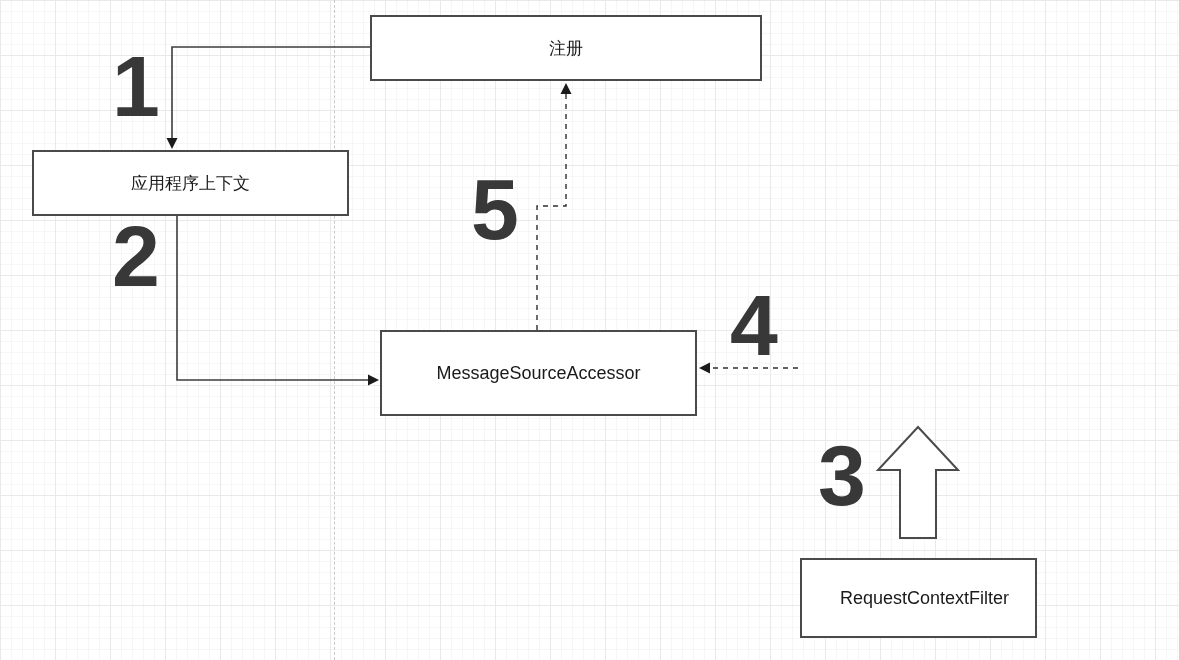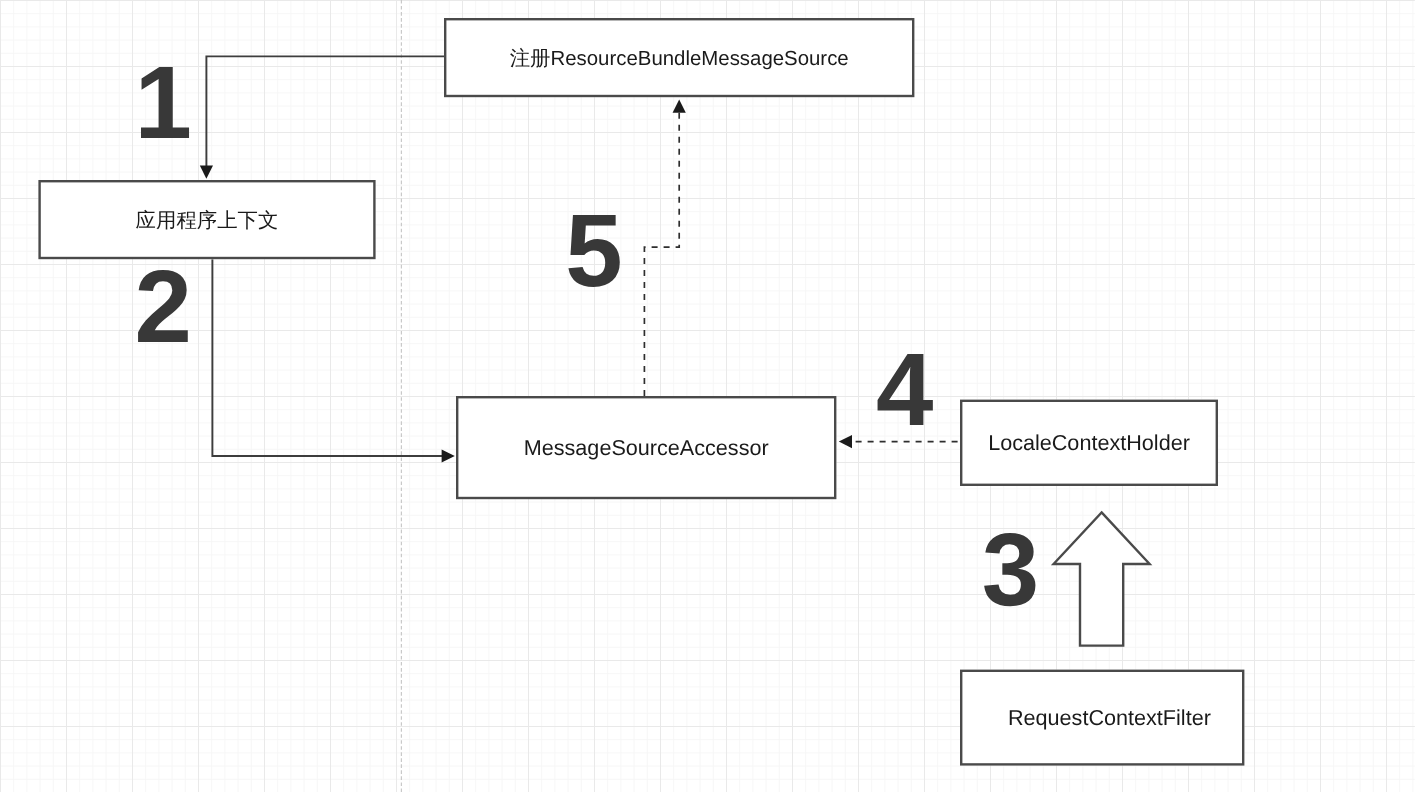--- a/index.html
+++ b/index.html
@@ -29,21 +29,21 @@
     background:#ffffff;
     border:2px solid #4a4a4a;
     display:flex;flex-direction:row;
     align-items:center;justify-content:center;
     text-align:center;
     color:#1a1a1a;
     font-size:17px;line-height:23px;
   }
   .node .l1,.node .l2{white-space:nowrap;}
   #node-resource{left:370px;top:15px;width:392px;height:66px;}
-  #node-application{left:32px;top:150px;width:281px;height:66px;justify-content:center;}
+  #node-application{left:32px;top:150px;width:317px;height:66px;justify-content:center;}
   #node-accessor{left:380px;top:330px;width:317px;height:86px;font-size:18px;}
   #node-locale{left:800px;top:333px;width:215px;height:72px;font-size:18px;}
   #node-filter{left:800px;top:558px;width:237px;height:80px;font-size:18px;padding-left:12px;}
   .step-num{
     position:absolute;
     width:64px;height:86px;
     display:flex;align-items:center;justify-content:center;
     font-size:86px;line-height:86px;font-weight:600;
     color:#383838;
   }
@@ -91,34 +91,30 @@
       <polygon class="arrowhead" points="699,368 710,362.5 710,373.5"></polygon>
     </g>
 
     <g>
       <polygon class="block-arrow" points="918,427 958,470 936,470 936,538 900,538 900,470 878,470"></polygon>
     </g>
   </svg>
 
   <div class="node" id="node-resource">
     <span class="l1">注册</span>
-    <span class="l2">ResourceBundleMessageSource</span>
   </div>
 
   <div class="node" id="node-application">
     <span class="l1">应用程序上下文</span>
   </div>
 
   <div class="node" id="node-accessor">
     <span class="l1">MessageSourceAccessor</span>
   </div>
 
-  <div class="node" id="node-locale">
-    <span class="l1">LocaleContextHolder</span>
-  </div>
 
   <div class="node" id="node-filter">
     <span class="l1">RequestContextFilter</span>
   </div>
 
   <div class="step-num" id="step-1">1</div>
   <div class="step-num" id="step-2">2</div>
   <div class="step-num" id="step-3">3</div>
   <div class="step-num" id="step-4">4</div>
   <div class="step-num" id="step-5">5</div>

